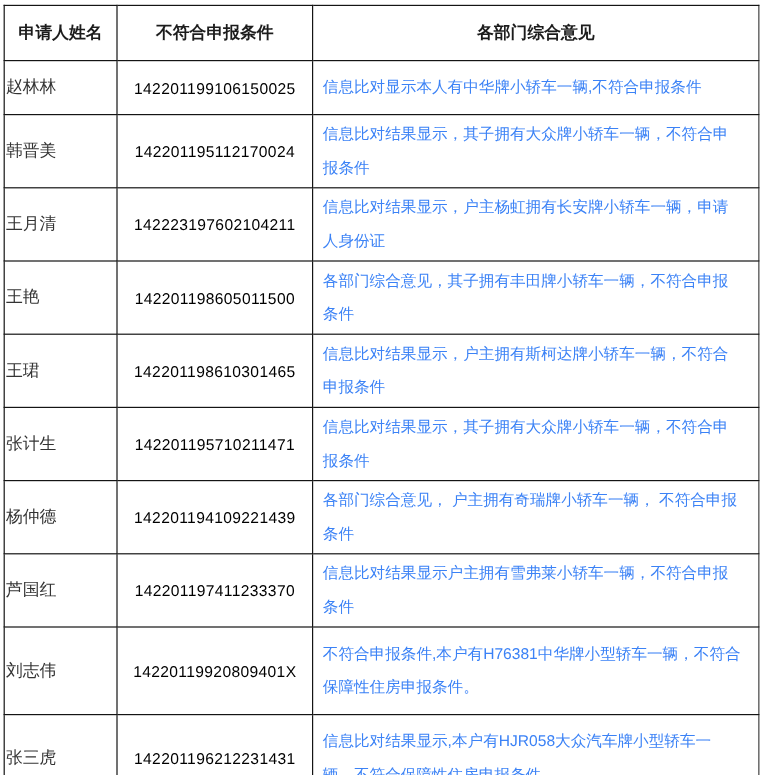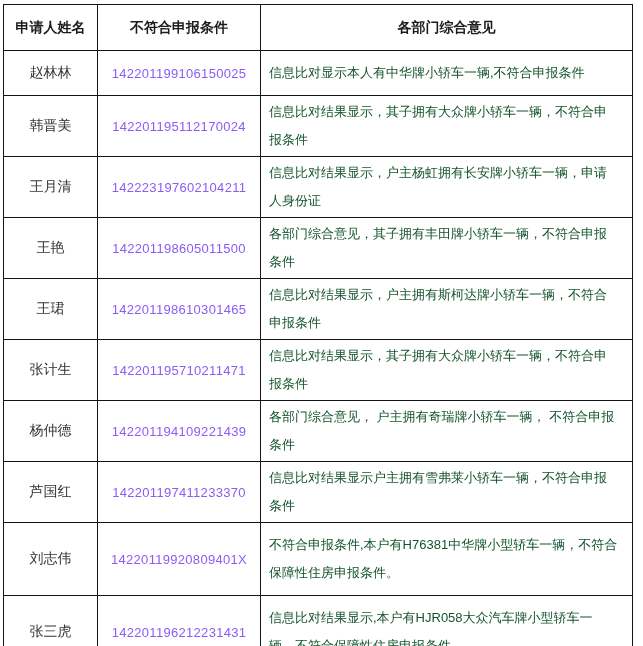--- a/index.html
+++ b/index.html
@@ -40,31 +40,30 @@
 
   th.hdr {
     font-size: 14px;
     font-weight: bold;
     color: #1c1c1c;
     text-align: center;
   }
   td.name {
     font-size: 14px;
     color: #333333;
-    text-align: center;
   }
   td.idnum {
     font-size: 13px;
-    color: #8b5cf6;
+    color: #000000;
     text-align: center;
     letter-spacing: 0.3px;
   }
   td.opinion {
     font-size: 13px;
-    color: #14532d;
+    color: #3b82f6;
     text-align: left;
     line-height: 28px;
     padding: 2px 14px 2px 8px;
   }
 </style>
 </head>
 <body>
 
 <div class="page">
   <table class="applicants">

